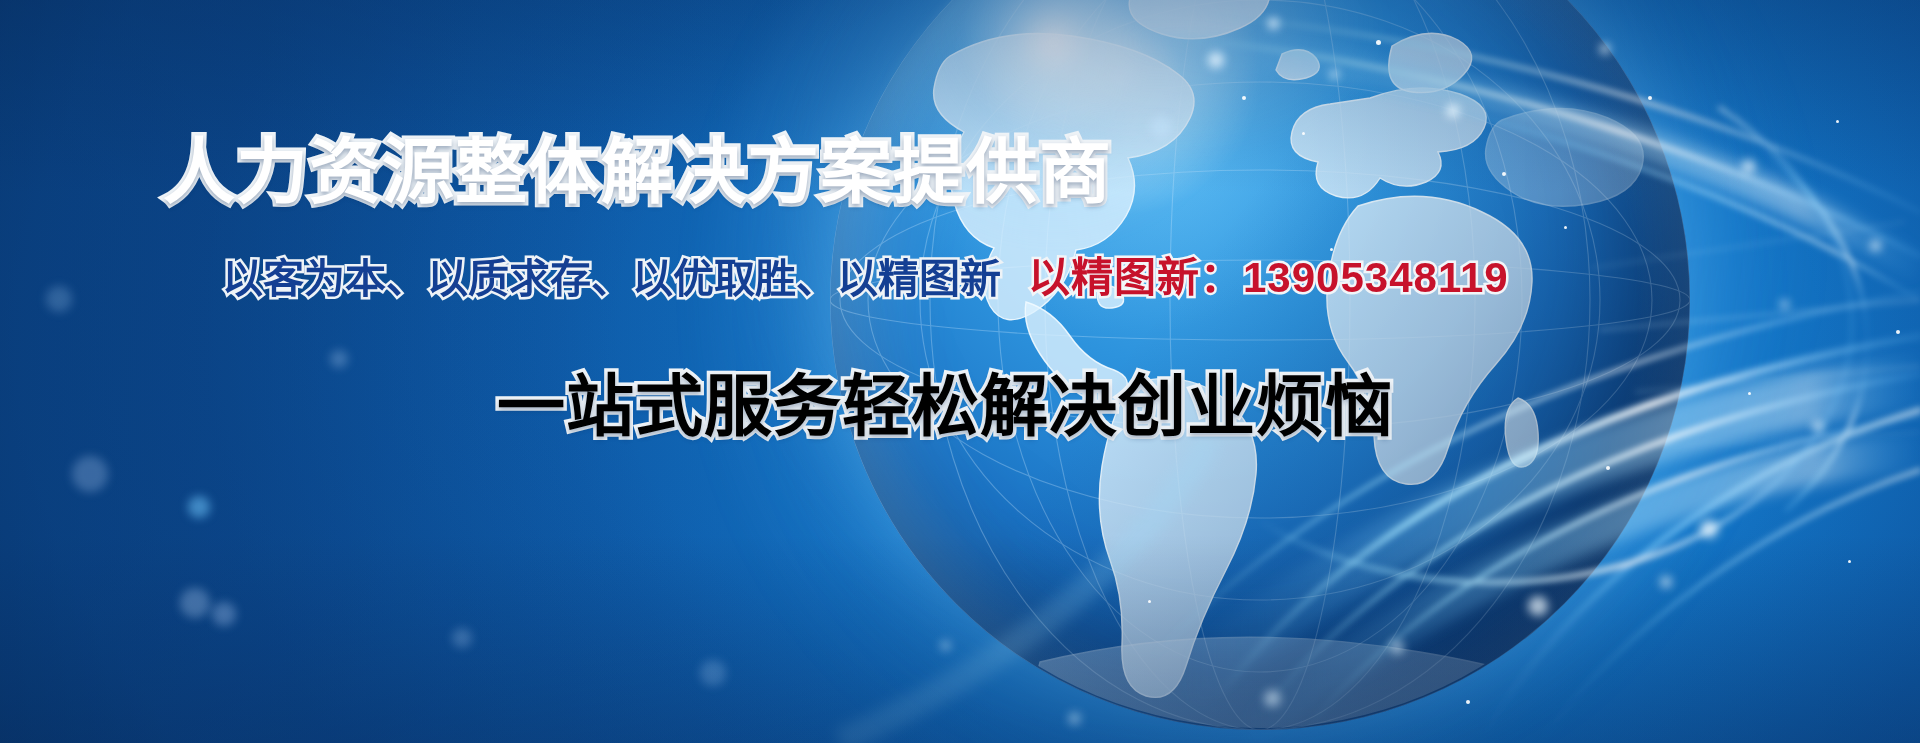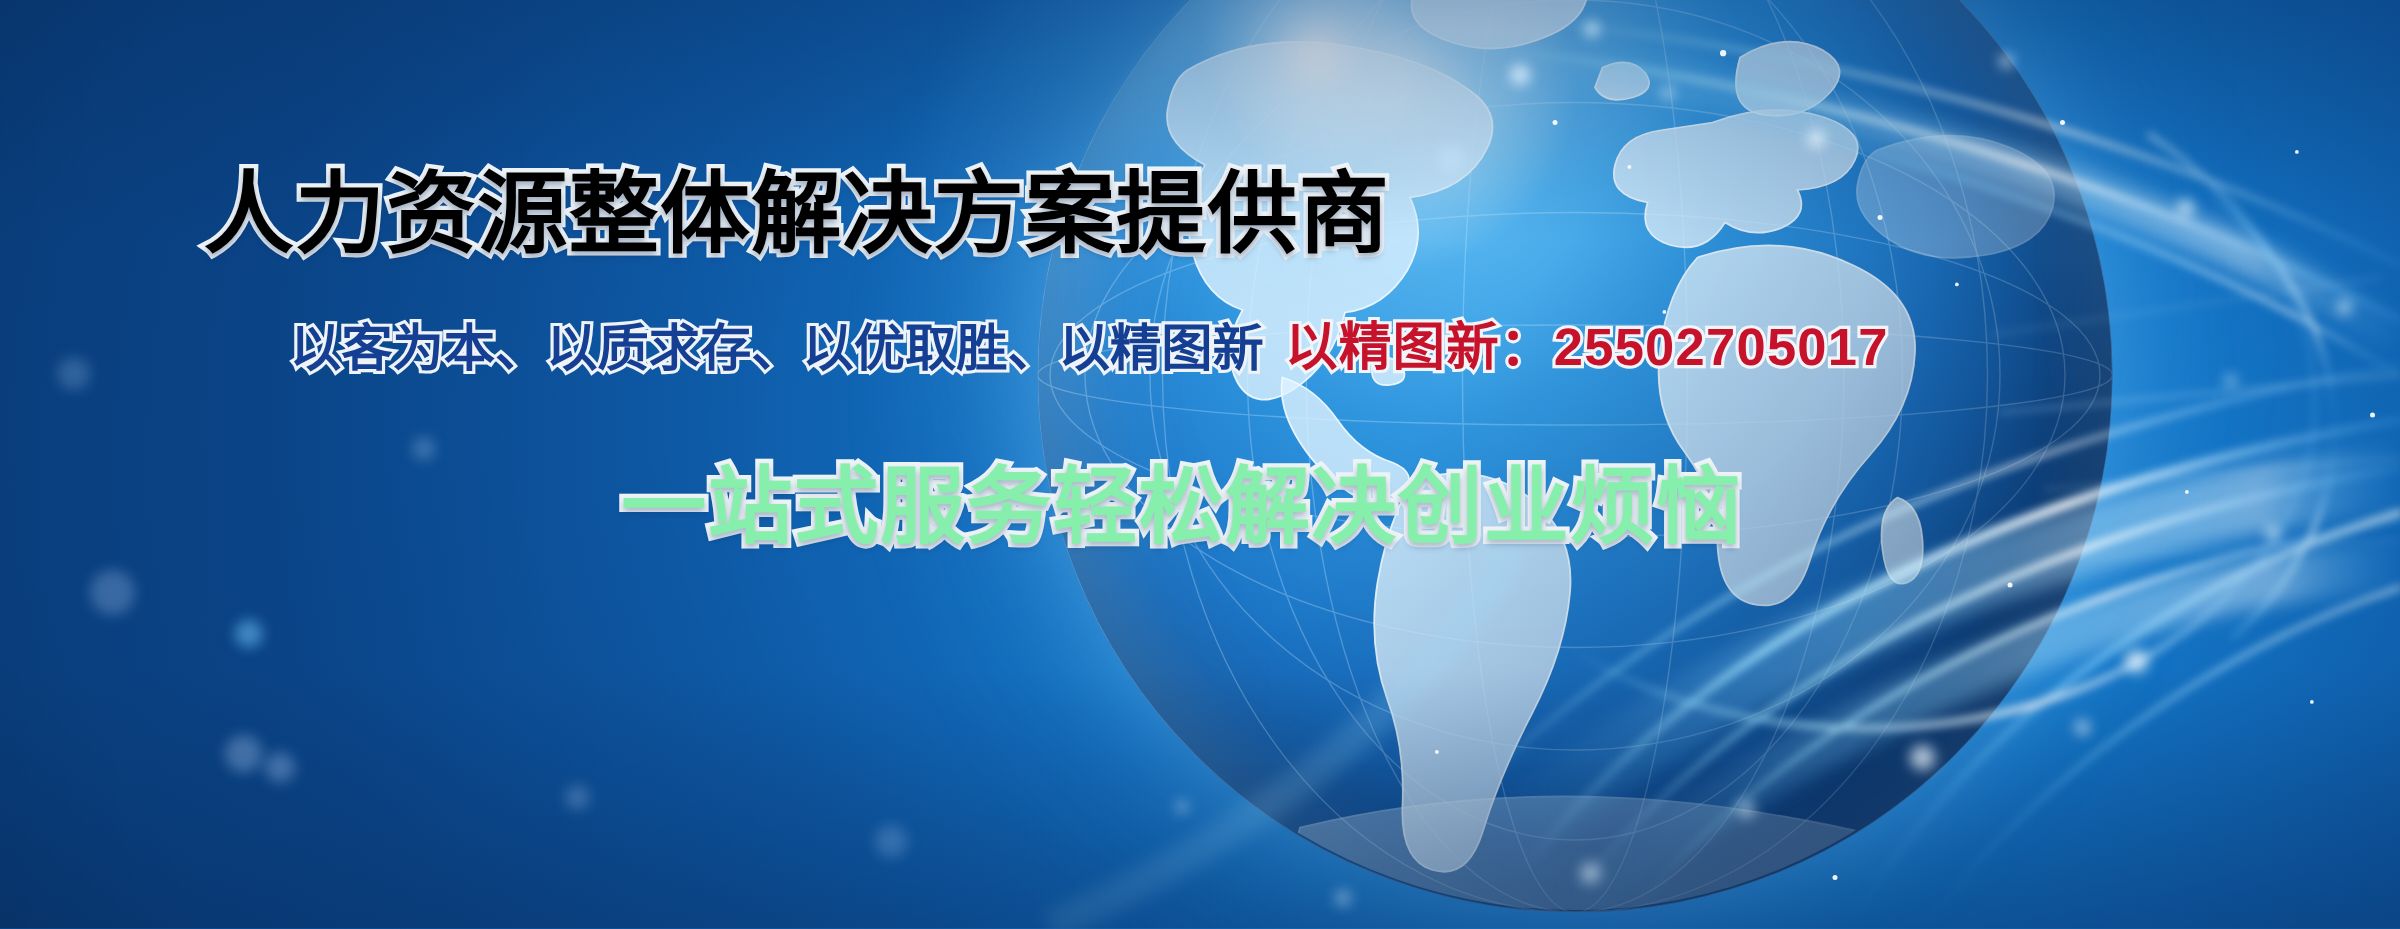--- a/index.html
+++ b/index.html
@@ -147,50 +147,49 @@
     position: absolute;
     white-space: nowrap;
     font-weight: bold;
     line-height: 1;
   }
   .headline {
     left: 163px;
     top: 136px;
     font-size: 72px;
     letter-spacing: 1px;
-    color: #000000;
+    color: #ffffff;
     -webkit-text-stroke: 7px #eef3f7;
     paint-order: stroke fill;
     text-shadow: 0 3px 5px rgba(8,40,86,0.35);
   }
   .tagline {
     left: 222px;
     top: 259px;
     font-size: 41px;
     letter-spacing: 0px;
     color: #143f93;
     -webkit-text-stroke: 5px #eef3f7;
     paint-order: stroke fill;
-    margin-left: 10px;
   }
   .phone {
     left: 1028px;
     top: 257px;
     font-size: 42px;
     letter-spacing: 1px;
     color: #c7122b;
     -webkit-text-stroke: 5px #f2f5f8;
     paint-order: stroke fill;
   }
   .slogan {
     left: 497px;
     top: 372px;
     font-size: 68px;
     letter-spacing: 1px;
-    color: #86efac;
+    color: #000000;
     -webkit-text-stroke: 7px #eef3f7;
     paint-order: stroke fill;
     text-shadow: 0 3px 5px rgba(8,40,86,0.30);
   }
 </style>
 </head>
 <body>
 
 <div id="banner">
 
@@ -365,17 +364,17 @@
     <span class="dot" style="left:1466px;top:700px; width:4px; height:4px;"></span>
     <span class="dot" style="left:1148px;top:600px; width:3px; height:3px;"></span>
     <span class="dot" style="left:1330px;top:248px; width:3px; height:3px;"></span>
     <span class="dot" style="left:1186px;top:286px; width:3px; height:3px;"></span>
   </div>
 
   <div class="txt headline">人力资源整体解决方案提供商</div>
 
   <div class="txt tagline">以客为本、以质求存、以优取胜、以精图新</div>
 
-  <div class="txt phone"><span>以精图新：</span><span>25502705017</span></div>
+  <div class="txt phone"><span>以精图新：</span><span>13905348119</span></div>
 
   <div class="txt slogan">一站式服务轻松解决创业烦恼</div>
 
 </div>
 
 </body></html>

